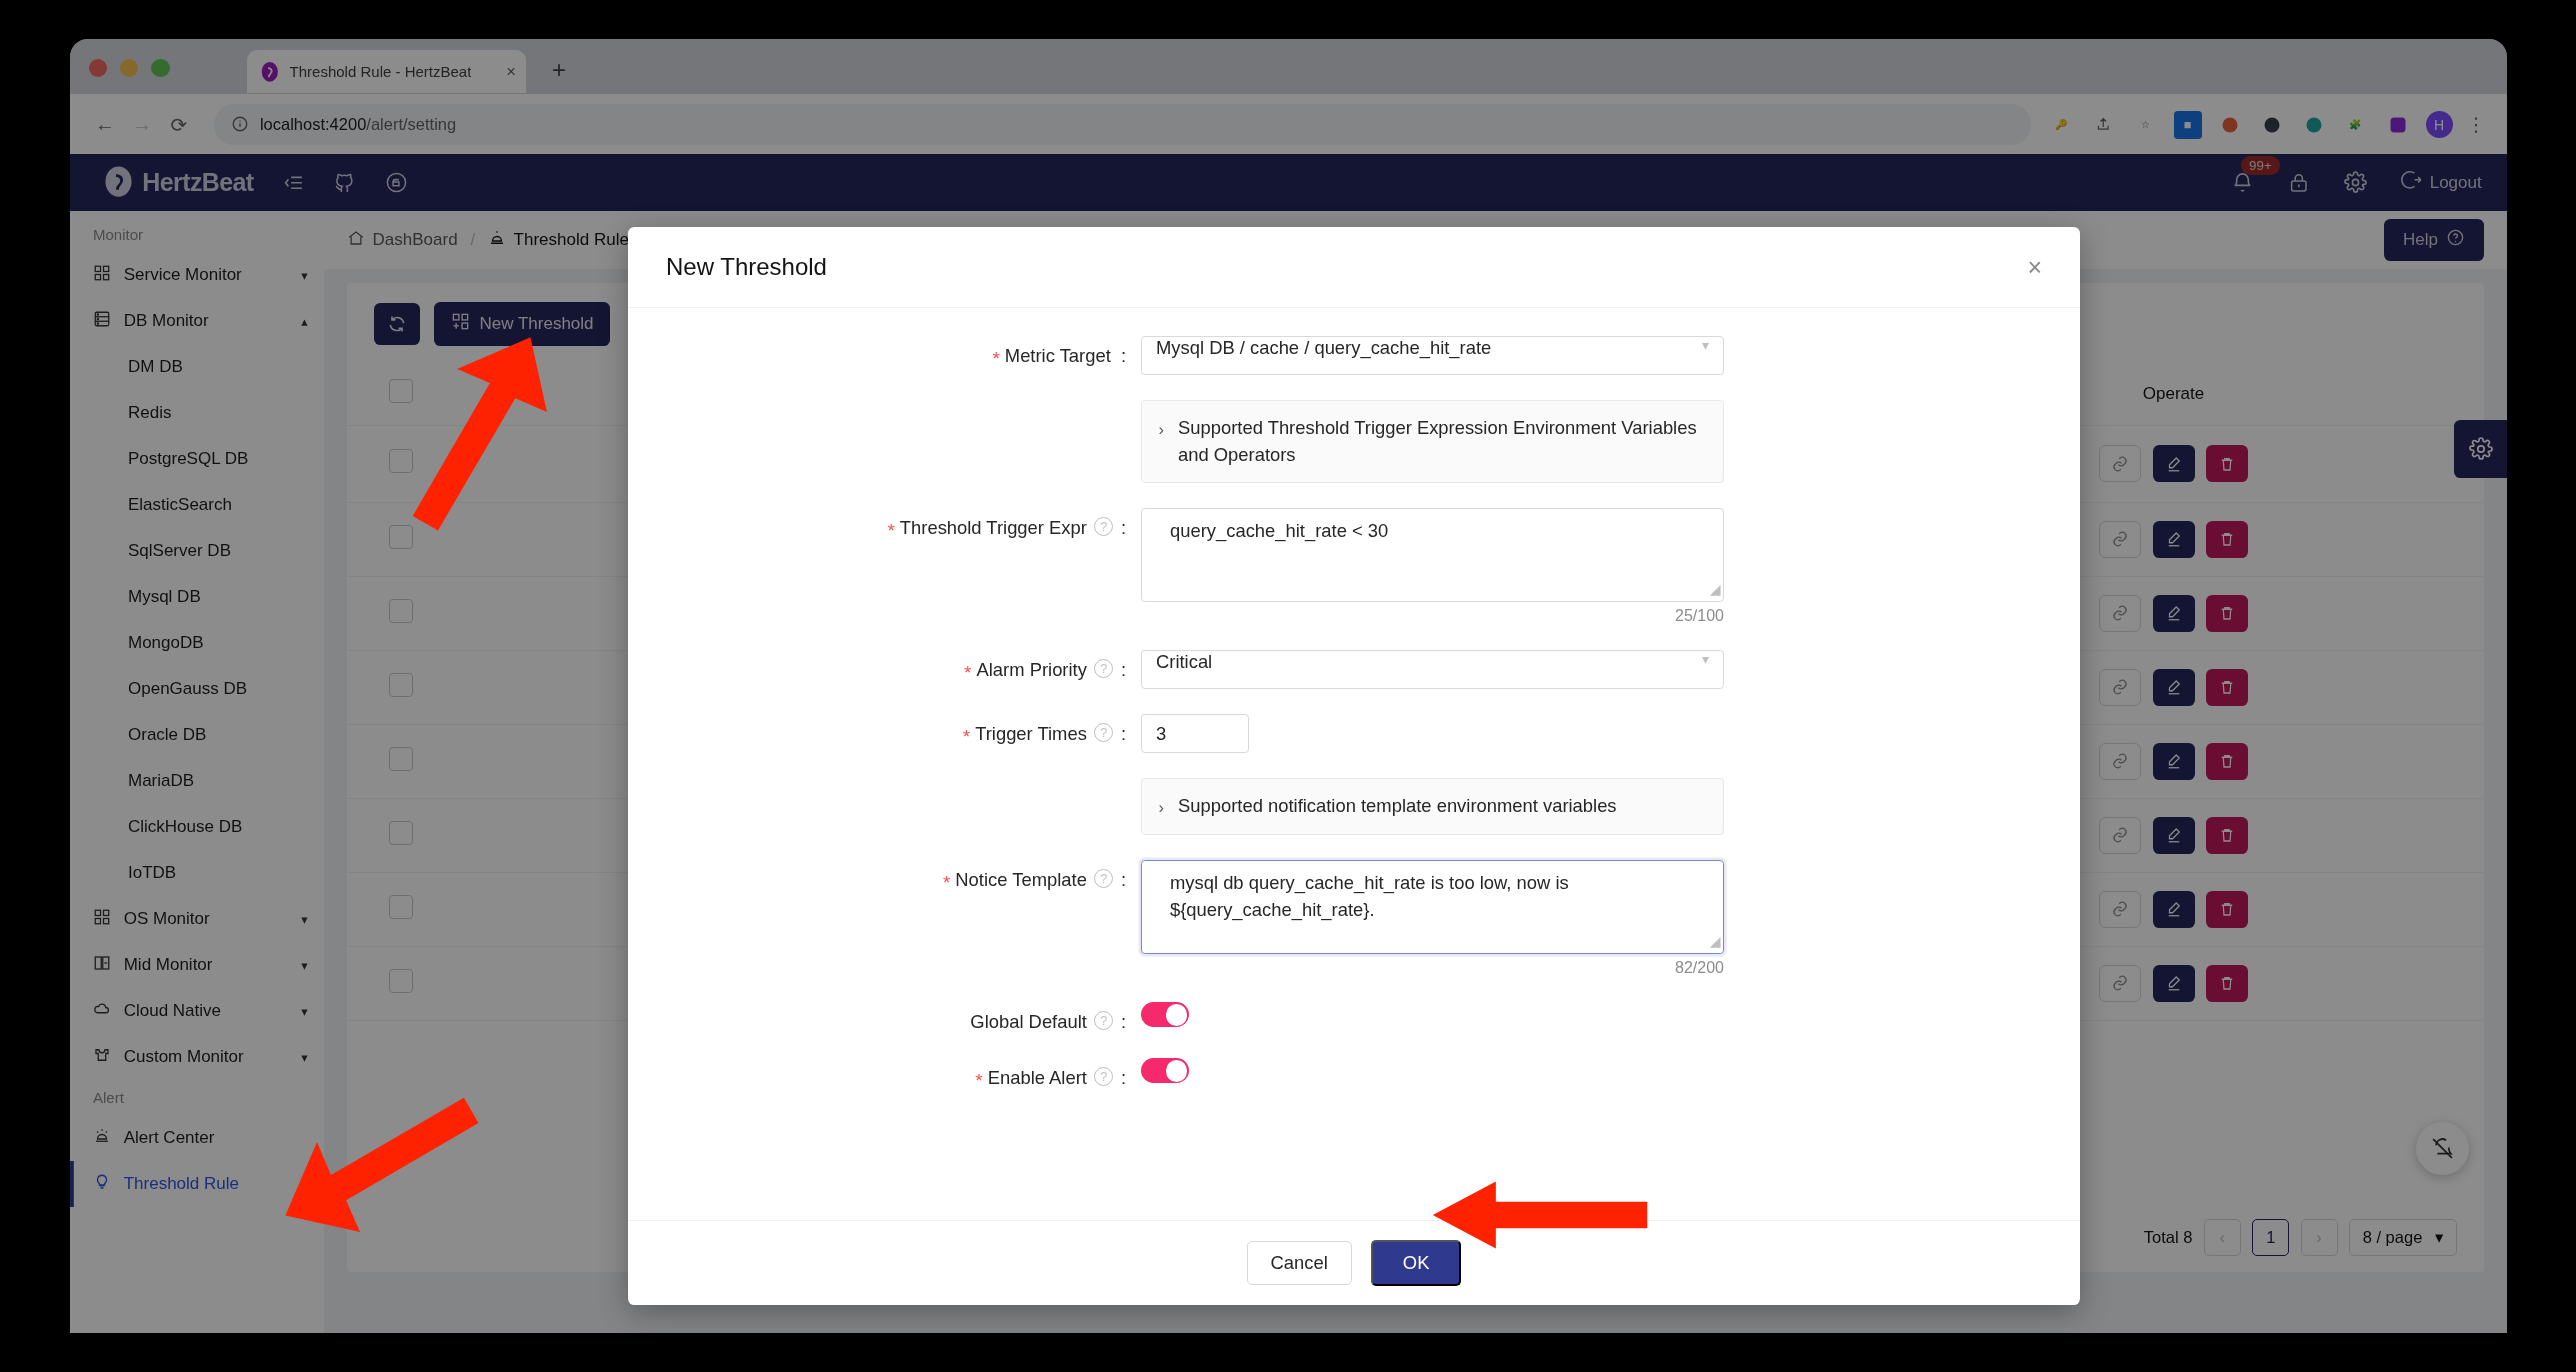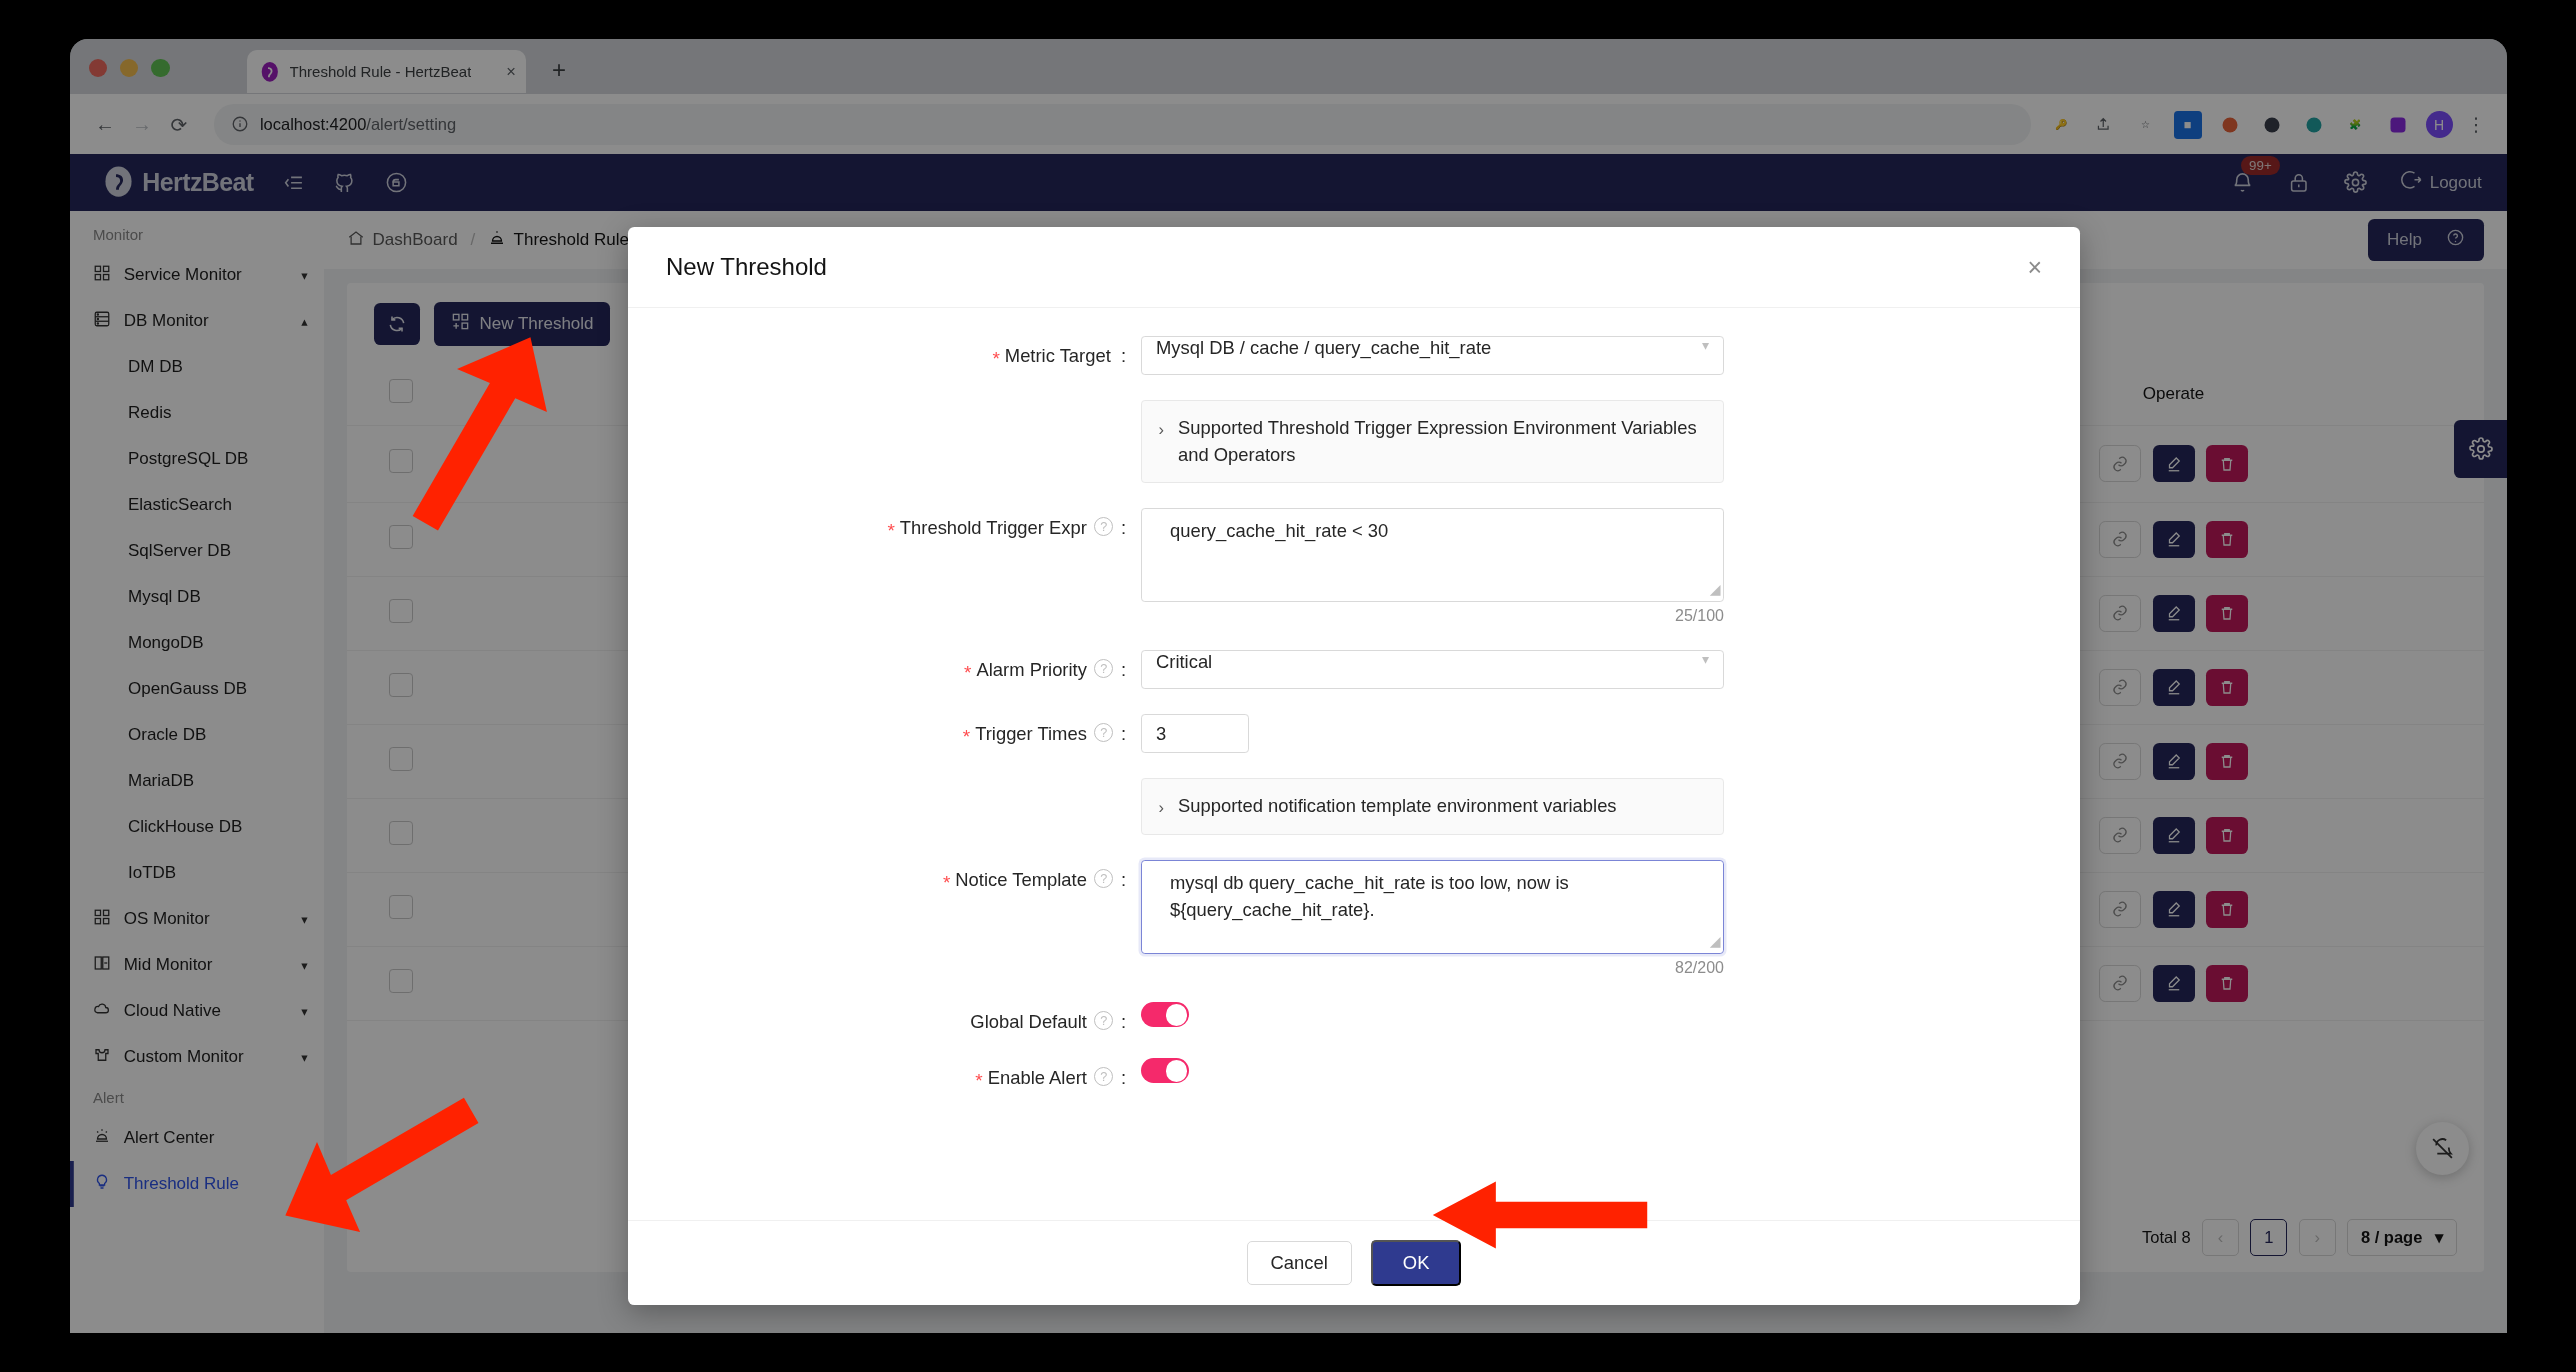--- a/index.html
+++ b/index.html
@@ -69,21 +69,21 @@
   .side-sub { height:46px; display:flex; align-items:center; padding-left:58px; color:#1f1f1f; font-size:17px; }
   .side-item.active { color:#2f54eb; background:#fff; box-shadow:inset 3.8px 0 0 #2f3a8f; }
   .side-item.active svg { stroke:#2f54eb; }
 
   #content { flex:1; background:#f0f2f5; position:relative; overflow:hidden; }
   #crumbbar { height:58px; background:#fff; display:flex; align-items:center; padding:0 23px; gap:9px; }
   .crumb { display:flex; align-items:center; gap:7.6px; font-size:17px; color:#595959; }
   .crumb.cur { color:#141414; }
   .crumb-sep { color:#bfbfbf; font-size:17px; margin:0 3.8px; }
   #help-btn { margin-left:auto; background:#25275c; color:#cfd2de; font-size:17px;
-    border-radius:6.3px; padding:9px 19px; display:flex; align-items:center; gap:24px; }
+    border-radius:6.3px; padding:9px 19px; display:flex; align-items:center; gap:8px; }
 
   #panel { margin:14px 23px; background:#fff; border-radius:3.8px; height:989px; position:relative; }
   #toolrow { display:flex; align-items:center; gap:14px; padding:19px 27px 16.5px; }
   .btn-primary { background:#25275c; color:#e6e7ee; font-size:17px; border-radius:6.3px;
      padding:10px 16.5px; display:flex; align-items:center; gap:10px; }
   .btn-sq { background:#25275c; color:#e6e7ee; border-radius:6.3px; width:46px; height:42px;
      display:flex; align-items:center; justify-content:center; }
 
   table { width:100%; border-collapse:collapse; }
   th { font-size:17px; color:#141414; font-weight:normal; padding:16.5px 0; border-bottom:0.6px solid #f0f0f0; }
@@ -95,21 +95,21 @@
   .opbtn { width:42px; height:37px; border-radius:6.3px; display:flex; align-items:center; justify-content:center; }
   .opbtn.link { border:0.6px solid #d9d9d9; color:#8c8c8c; }
   .opbtn.edit { background:#25275c; color:#fff; }
   .opbtn.del { background:#c2185b; color:#fff; }
 
   #pager { position:absolute; right:27px; bottom:16.5px; display:flex; align-items:center; gap:11.4px; font-size:16.5px; color:#141414; }
   .pgbtn { width:37px; height:37px; border:0.6px solid #d9d9d9; border-radius:5px; display:flex;
     align-items:center; justify-content:center; color:#bfbfbf; font-size:16.5px; }
   .pgbtn.cur { border-color:#25275c; color:#25275c; }
   #pgsize { border:0.6px solid #d9d9d9; border-radius:5px; height:37px; display:flex; align-items:center;
-     gap:12.7px; padding:0 12.7px; color:#141414;font-weight:bold; }
+     gap:12.7px; padding:0 12.7px; color:#141414; }
 
   #settings-fab { position:absolute; right:0; top:209px; width:53px; height:58px; background:#25275c;
      border-radius:6.3px 0 0 6.3px; display:flex; align-items:center; justify-content:center; color:#fff; }
   #float-fab { position:absolute; right:38px; bottom:158px; width:53px; height:53px; background:#fff;
      border-radius:50%; box-shadow:0 2.5px 11.4px rgba(0,0,0,.22); display:flex; align-items:center; justify-content:center; }
 
   
   #overlay { position:absolute; left:0; top:0; width:2437px; height:1294px; background:rgba(0,0,0,.45); }
 
   

